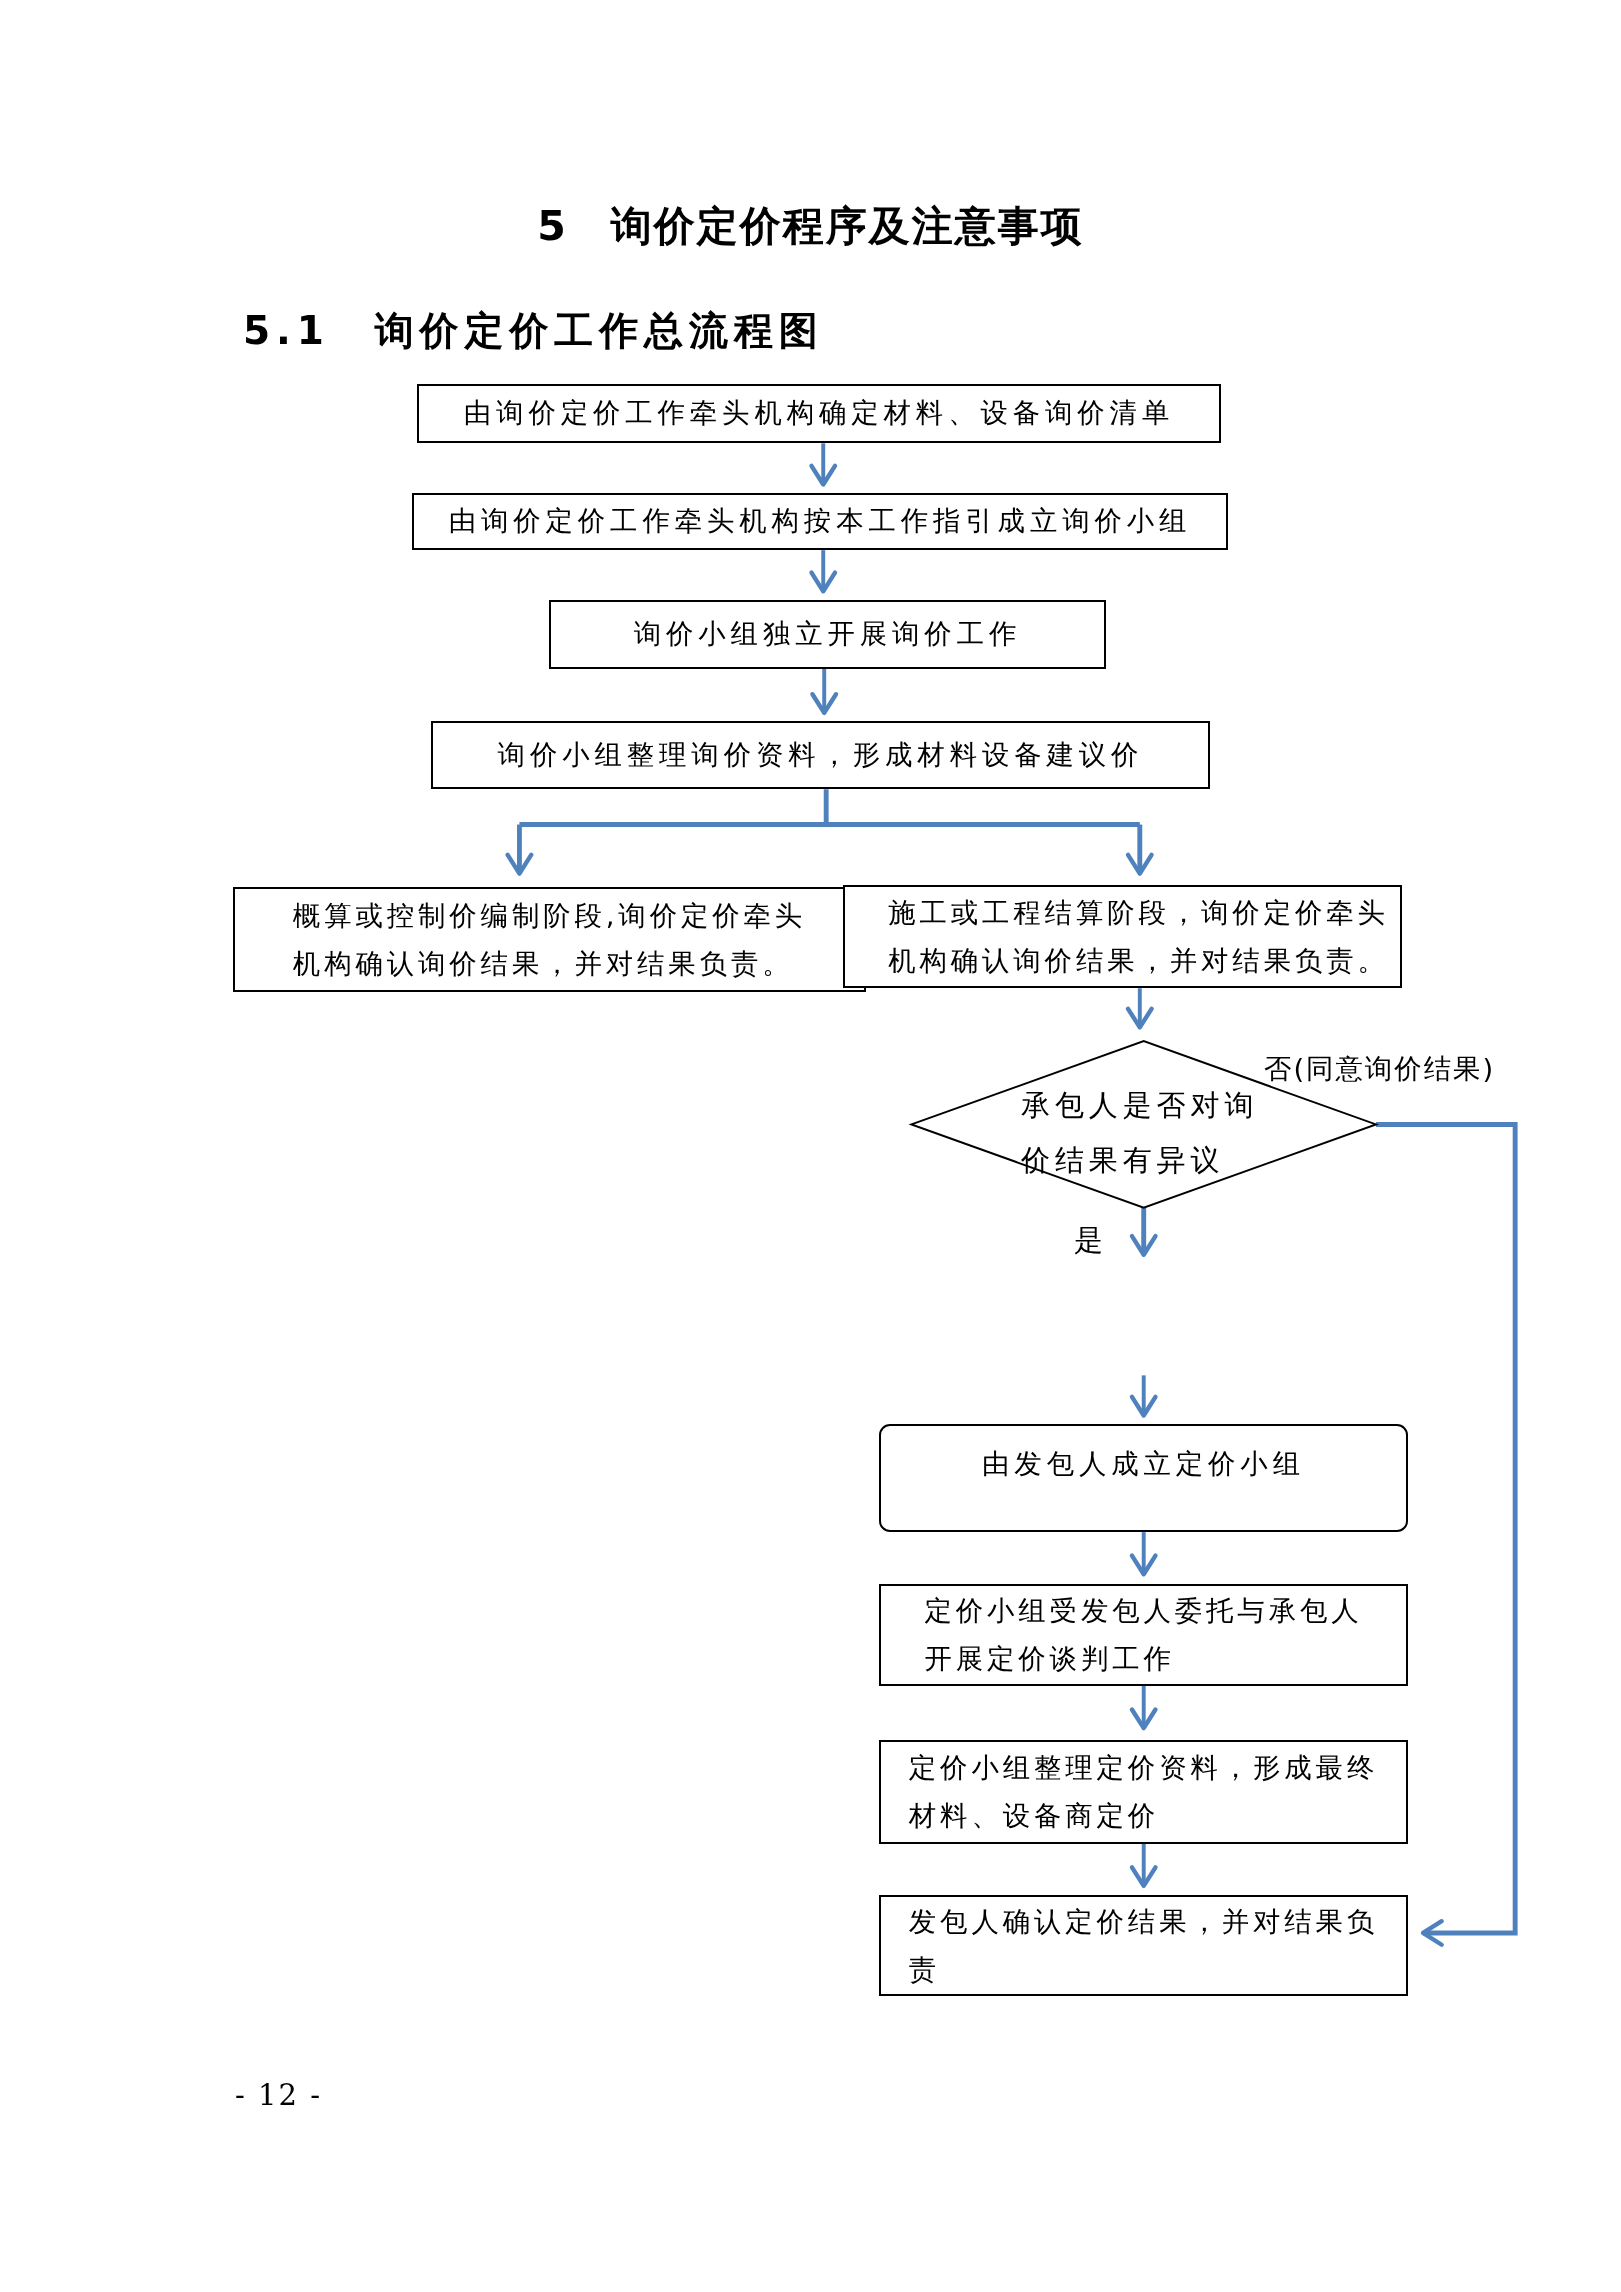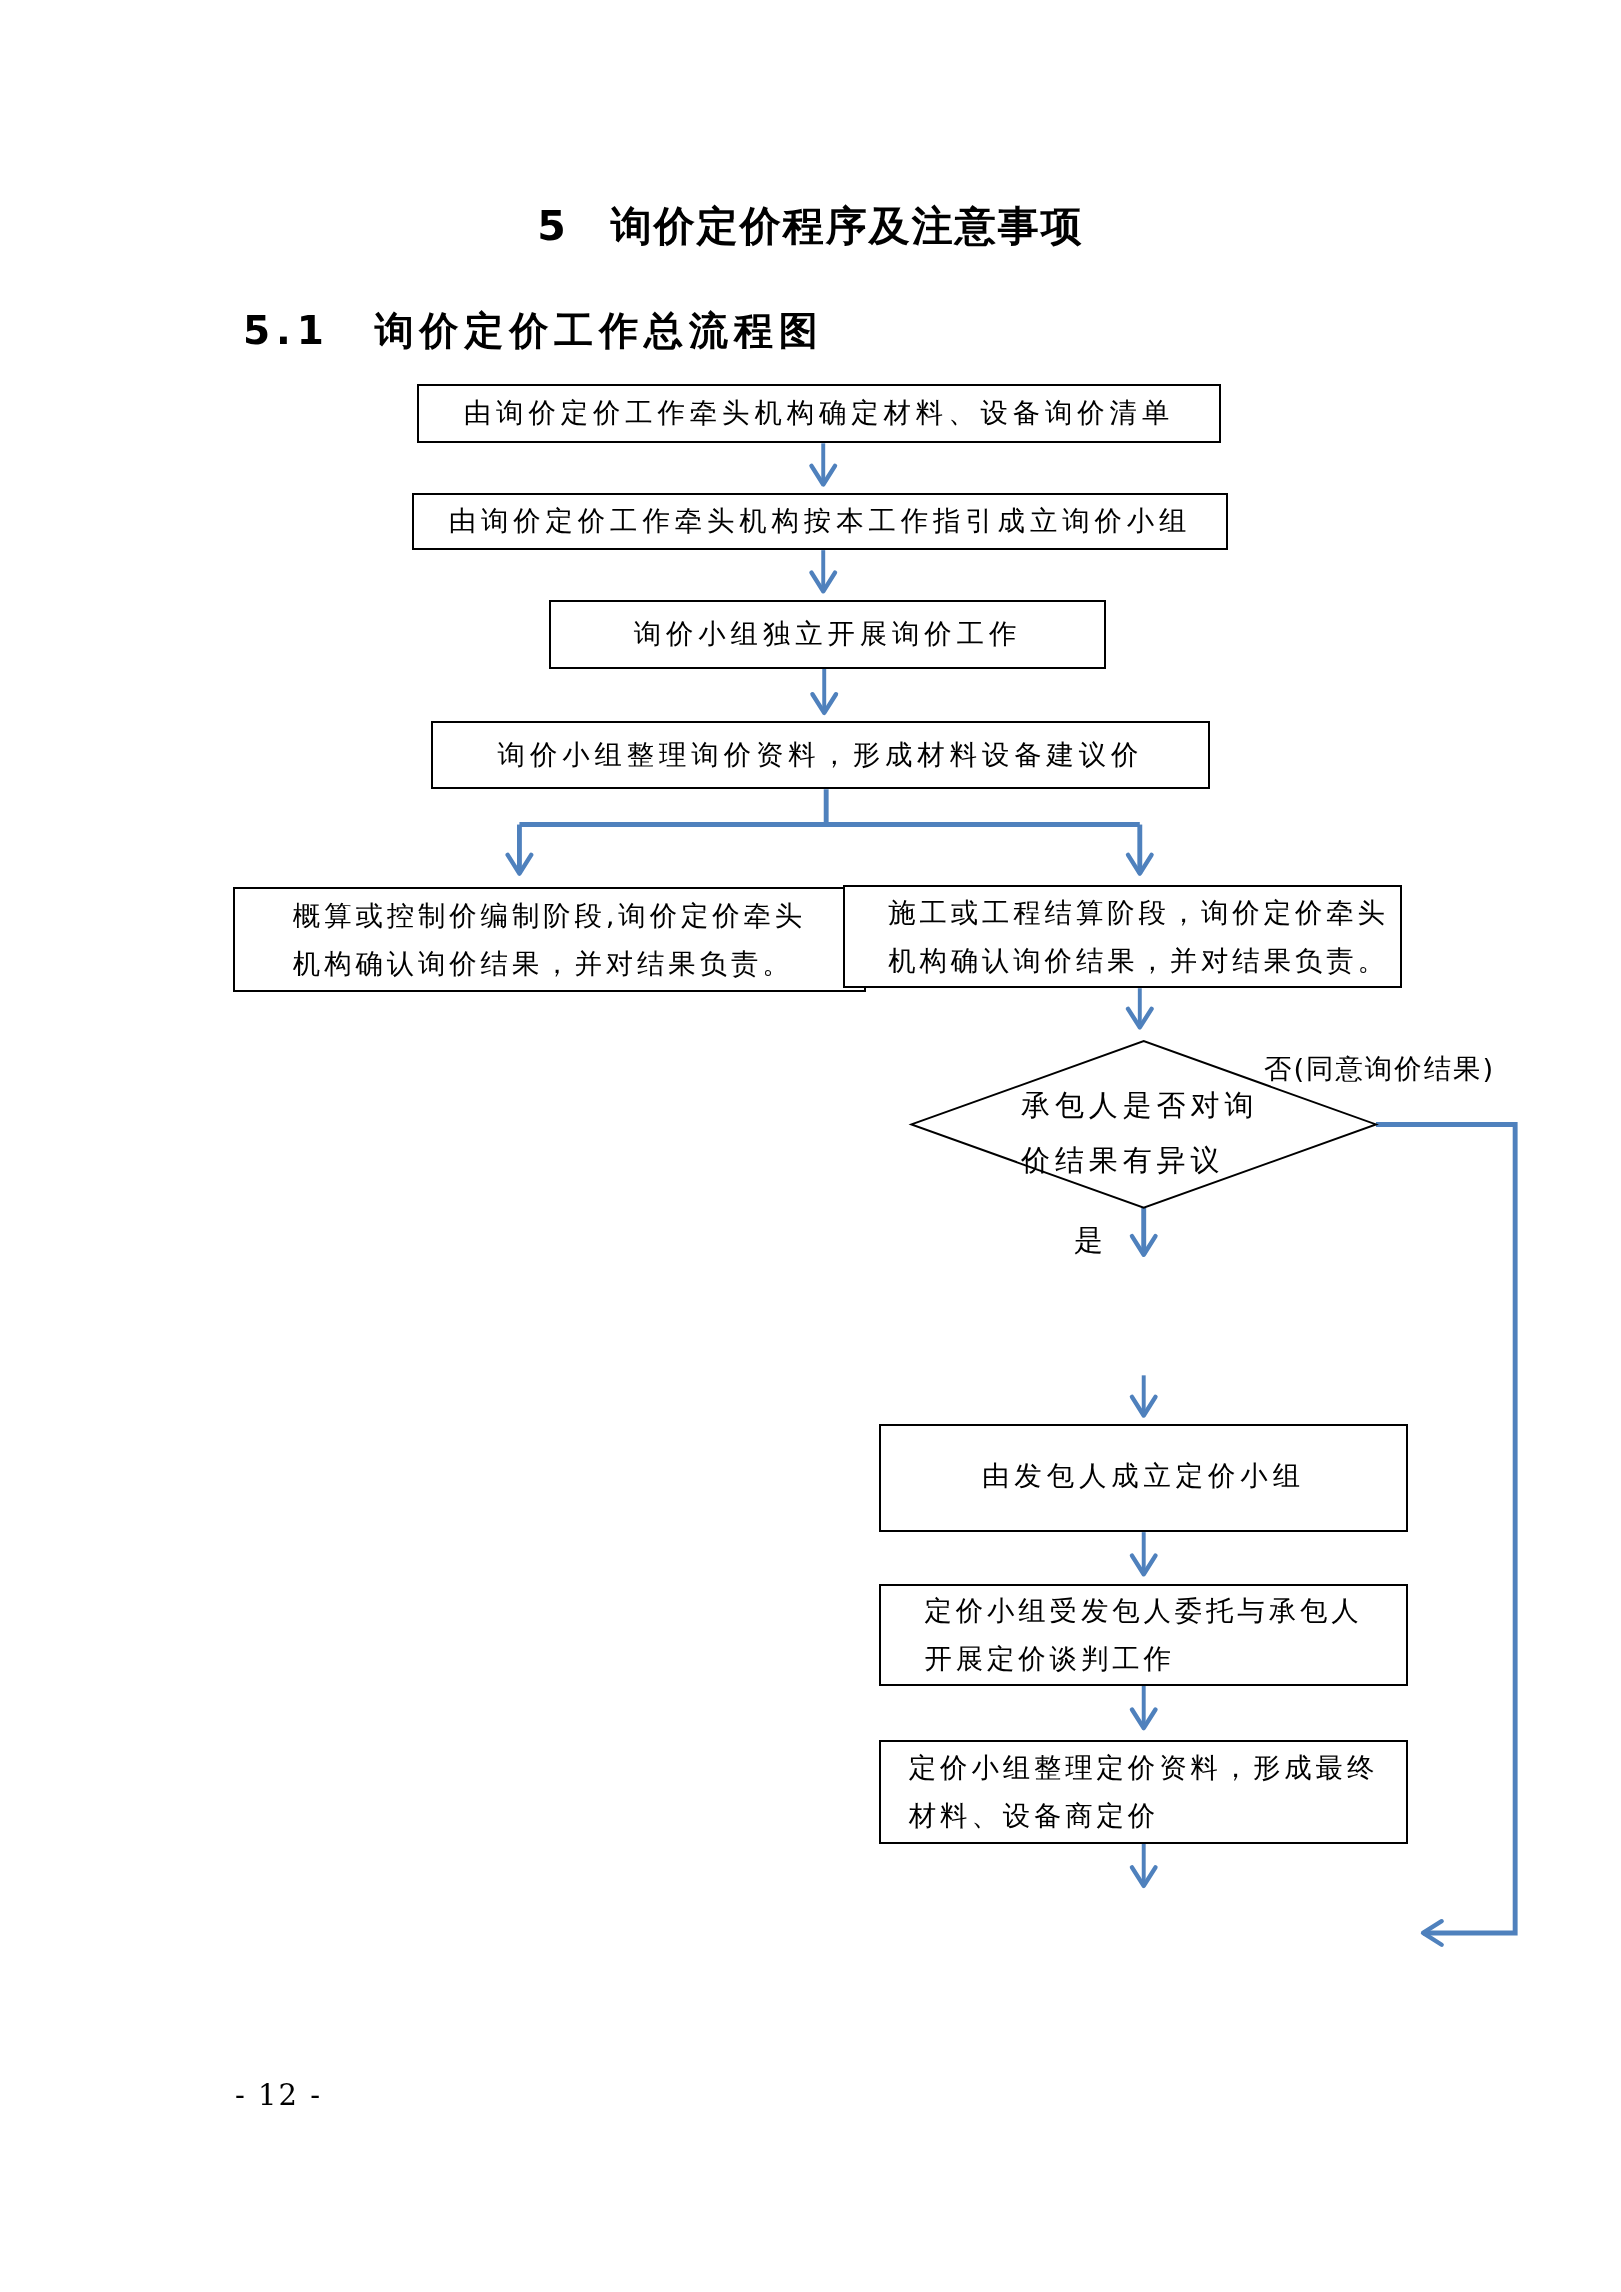--- a/index.html
+++ b/index.html
@@ -25,21 +25,21 @@
   .flow-box {
     position:absolute;
     border:2px solid #000;
     background:#fff;
     box-sizing:border-box;
     display:flex; align-items:center; justify-content:center;
     font-size:27.4px; letter-spacing:4.9px; line-height:1.7;
   }
   .flow-box .txt { white-space:pre-line; }
   .flow-box.two-line { letter-spacing:3.9px; line-height:1.75; }
-  .flow-box.top-align { align-items:flex-start; padding-top:27px; }
+  .flow-box.top-align { align-items:flex-start; padding-top:15px;border-radius:11px; }
   .diamond-text {
     position:absolute; left:1021px; top:1078px;
     font-size:29px; letter-spacing:4.9px; line-height:1.9;
     white-space:pre-line; text-align:left;
   }
   .label-no {
     position:absolute; left:1264px; top:1051px;
     font-size:27.4px; letter-spacing:2px;
   }
   .label-yes {
@@ -135,17 +135,21 @@
   <div class="flow-box two-line" style="left:879px; top:1584px; width:529px; height:102px;">
     <span class="txt">定价小组受发包人委托与承包人
 开展定价谈判工作</span>
   </div>
 
   <div class="flow-box two-line" style="left:879px; top:1740px; width:529px; height:104px;">
     <span class="txt">定价小组整理定价资料，形成最终
 材料、设备商定价</span>
   </div>
 
+  <div class="flow-box two-line" style="left:879px; top:1895px; width:529px; height:101px;">
+    <span class="txt">发包人确认定价结果，并对结果负
+责</span>
+  </div>
 
   <div class="page-number">- 12 -</div>
 
 </div>
 
 
 </body></html>

